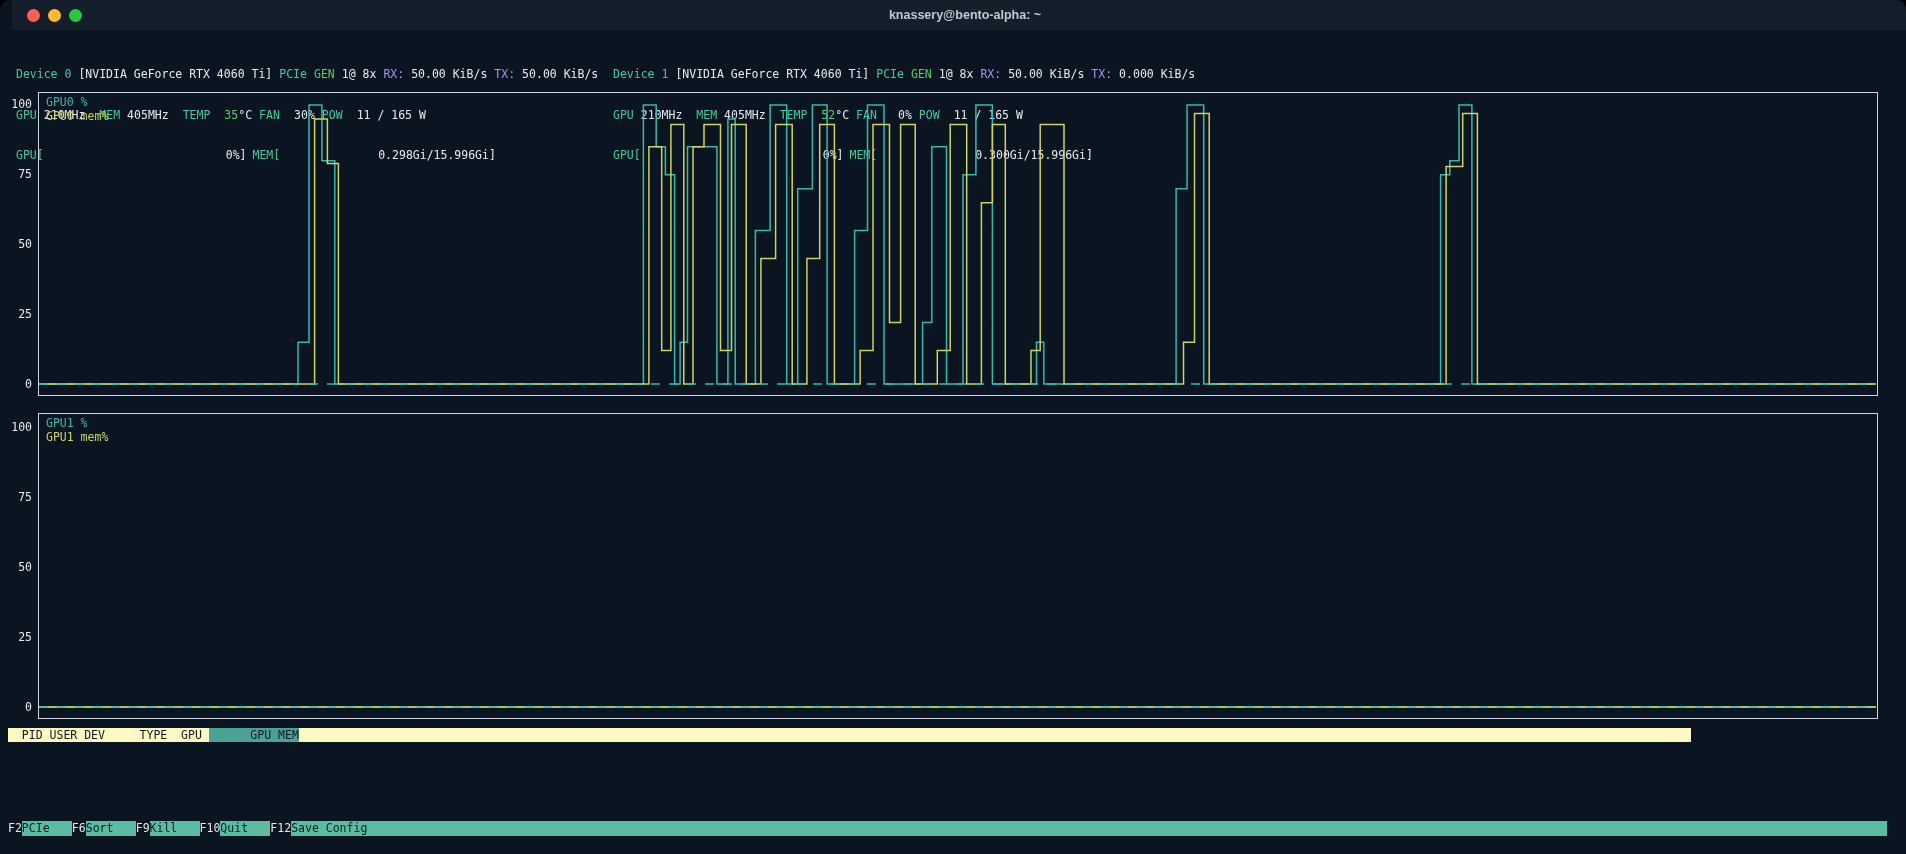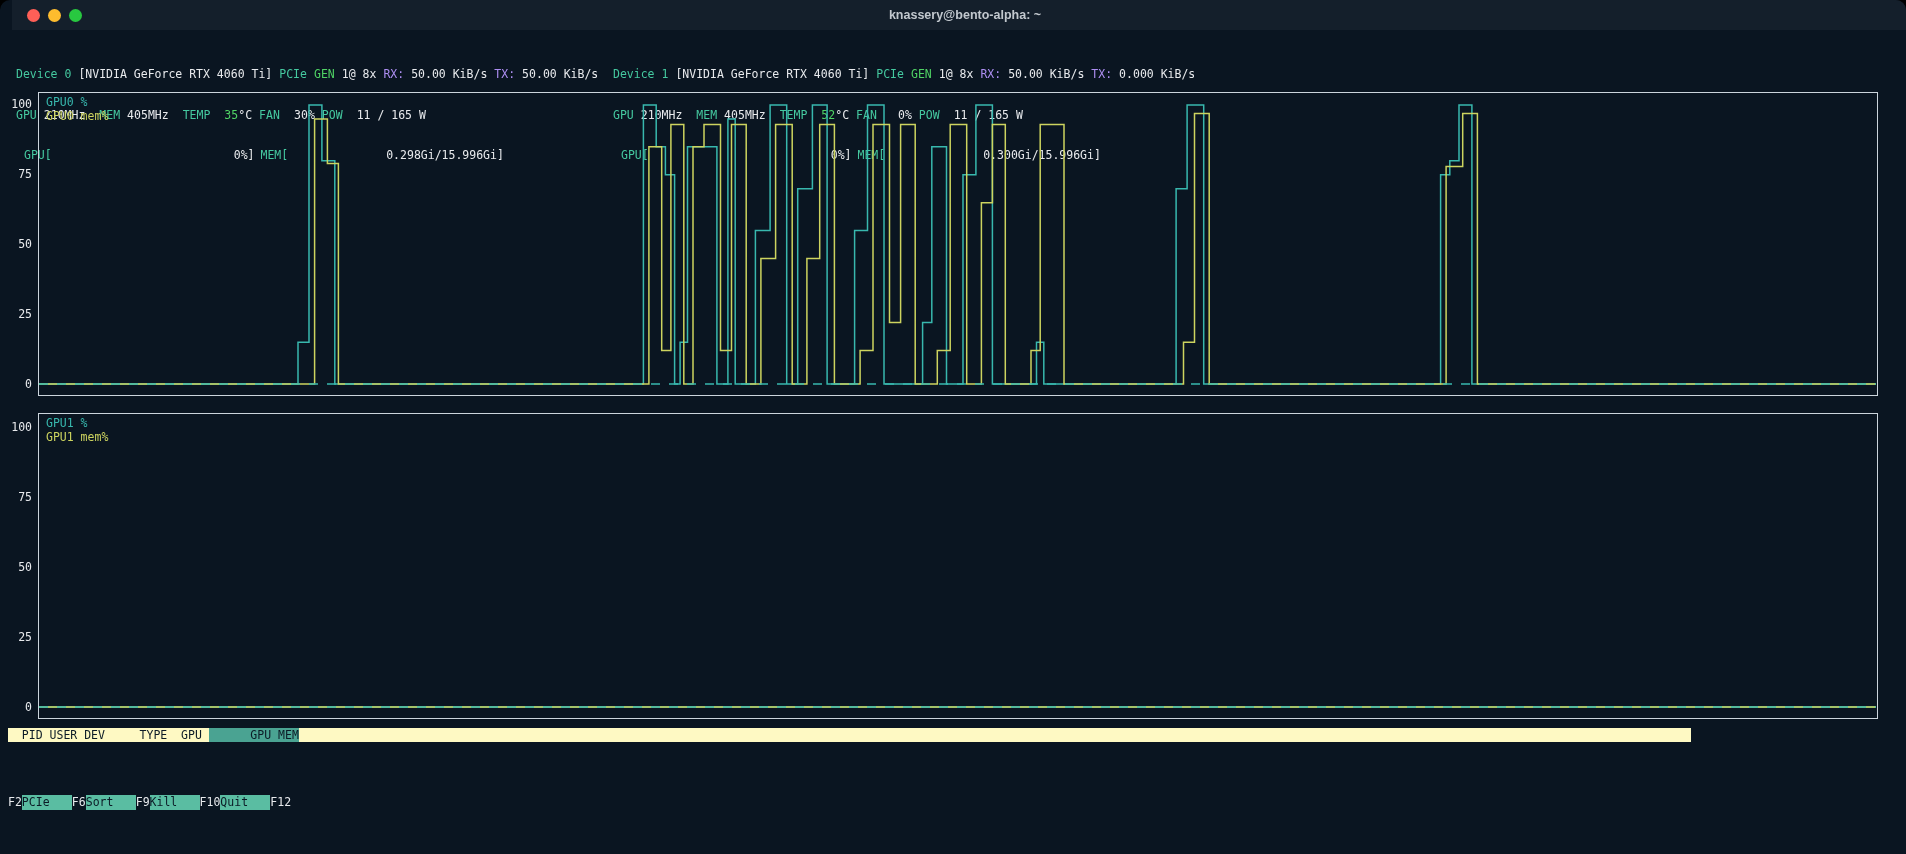--- a/index.html
+++ b/index.html
@@ -18,21 +18,21 @@
   .light.red{ background:#ff5f57; } .light.yellow{ background:#febc2e; } .light.green{ background:#28c840; }
   .win-title { font-family:"Liberation Sans", sans-serif; font-size:12.5px; font-weight:600; color:#c2c8ce; }
 
   .term { position:absolute; left:0; top:30px; width:1906px; height:824px; white-space:pre; }
 
   .devcol { position:absolute; top:11px; line-height:13.5px; }
   .devcol.d0 { left:16px; } .devcol.d1 { left:613px; }
   .lab { color:#45c9a0; } .grn { color:#50d465; } .pur { color:#ad8ef2; } .wht { color:#e8eaed; }
   .g1 { margin-right:7px; } .g2 { margin-right:14px; }
   .fanv { display:inline-block; width:28px; text-align:right; }
-  .l3 { display:flex; width:482px;margin-left:8px; }
+  .l3 { display:flex; width:482px; }
   .fill1 { display:inline-block; width:182px; } .fill2 { display:inline-block; width:98px; }
   .gap6 { display:inline-block; width:6px; }
 
   .chartbox { position:absolute; border:1.5px solid #ccd5dd; background:transparent; }
   .chartbox.c0 { left:38px; top:62px;  width:1840px; height:304px; }
   .chartbox.c1 { left:38px; top:383px; width:1840px; height:306px; }
   .chartbox svg { position:absolute; left:0; top:0; }
   .yticks { position:absolute; width:32px; display:flex; flex-direction:column; justify-content:space-between; text-align:right; line-height:13.5px; }
   .yticks.t0 { left:0; top:68px;  height:293px; }
   .yticks.t1 { left:0; top:391px; height:293px; }
@@ -40,21 +40,21 @@
   .legend div:nth-child(1){ color:#38b8ae; } .legend div:nth-child(2){ color:#cdd45f; }
 
   .phead {
     position:absolute; left:8px; top:698px; width:1683px; height:14px;
     background:#fef9c3; color:#0c1b26; line-height:14px; display:flex;text-align:right;
   }
   .phead .seg.hl { background:#4aa392; }
   .phead .seg.grow { flex:1; }
 
   .fbar {
-    position:absolute; left:8px; top:765px; width:1879px; height:15px;
+    position:absolute; left:8px; top:791px; width:1879px; height:15px;
     display:flex; line-height:15px;
   }
   .fbar .fkey { color:#e8eaed; background:transparent; }
   .fbar .fact { color:#0c1b26; background:#5abda2; width:50px; }
   .fbar .fact.grow { flex:1; }
 </style>
 </head>
 <body>
 
 <div class="window">
@@ -103,16 +103,16 @@
           <path d="M 0.0 293.0 H 1837.0 V 293.0 H 1837" fill="none" stroke="#cdd45f" stroke-width="1.5"></path>
           <line x1="0" x2="1837" y1="293" y2="293" stroke="#38b8ae" stroke-width="1.5" stroke-dasharray="9 9"></line>
         </svg>
       <div class="legend"><div>GPU1 %</div><div>GPU1 mem%</div></div>
     </div>
 
     
     <div class="phead"><span class="seg">  PID USER DEV     TYPE  GPU </span><span class="seg hl">      GPU MEM</span></div>
 
     
-    <div class="fbar"><span class="fkey">F2</span><span class="fact">PCIe</span><span class="fkey">F6</span><span class="fact">Sort</span><span class="fkey">F9</span><span class="fact">Kill</span><span class="fkey">F10</span><span class="fact">Quit</span><span class="fkey">F12</span></div>
+    <div class="fbar"><span class="fkey">F2</span><span class="fact">PCIe</span><span class="fkey">F6</span><span class="fact">Sort</span><span class="fkey">F9</span><span class="fact">Kill</span><span class="fkey">F10</span><span class="fact">Quit</span><span class="fkey">F12</span><span class="fact grow">Save Config</span></div>
 
   </div>
 </div>
 
 </body></html>

